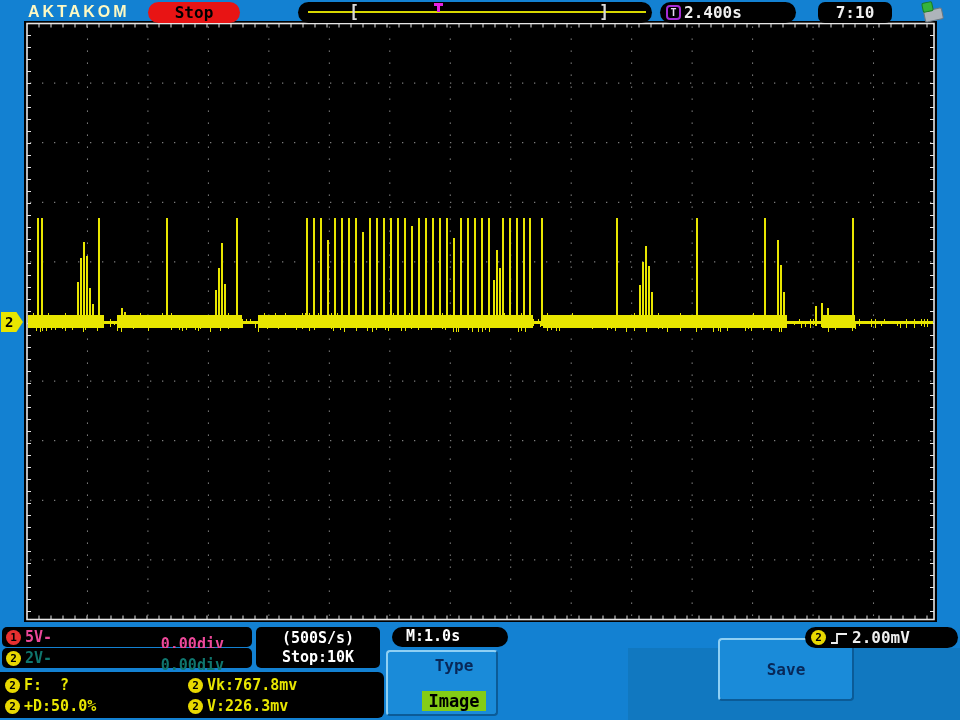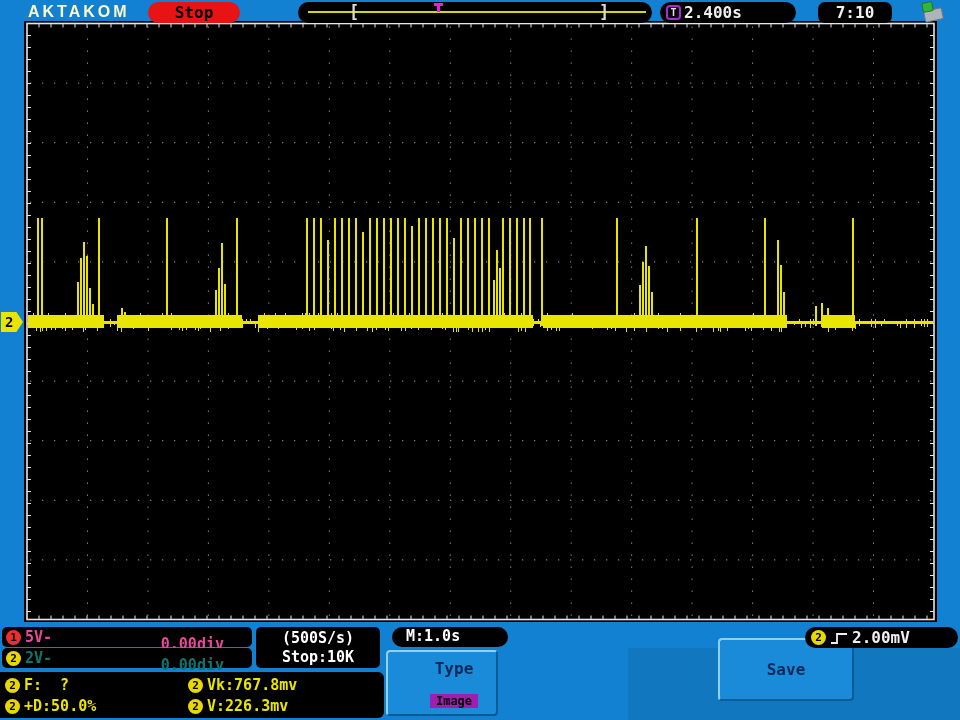--- a/index.html
+++ b/index.html
@@ -87,21 +87,21 @@
   .mc3 { left:188px; top:25px; }
 
   .softkey {
     background:#1A8BD9; border-radius:4px;
     border-top:2px solid #8FD0F4; border-left:2px solid #8FD0F4;
     border-bottom:2px solid #0B5B97; border-right:2px solid #0B5B97;
     color:#082858; font-weight:bold; font-size:16px;
     display:flex; flex-direction:column; align-items:center; justify-content:center;
   }
   .typebtn { left:386px; top:650px; width:112px; height:66px; gap:16px;padding-left:24px; }
-  .typebtn .selval { background:#a21caf; color:#000; padding:0 6px; font-size:12px; }
+  .typebtn .selval { background:#84cc16; color:#000; padding:0 6px; font-size:17px; }
   .savebtn { left:718px; top:638px; width:136px; height:63px; }
 
   .trigpill { left:805px; top:627px; width:153px; padding-left:6px; gap:4px; }
   .edgeicon { width:18px; height:14px; flex:0 0 auto; }
 </style>
 </head>
 <body>
 
 <svg id="scope" class="abs" style="left:0;top:0" width="960" height="720">
     <rect x="24" y="21" width="913" height="601" fill="#000"></rect>

